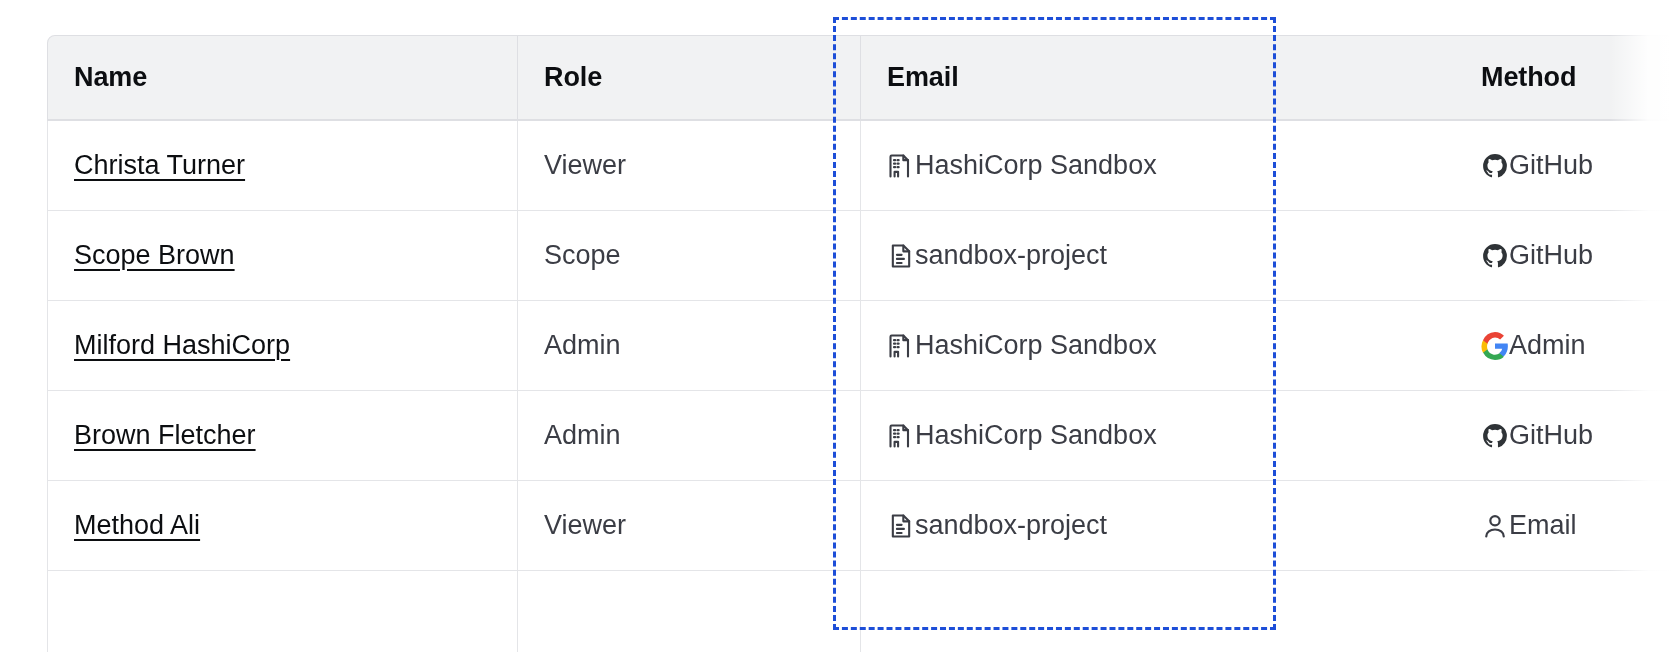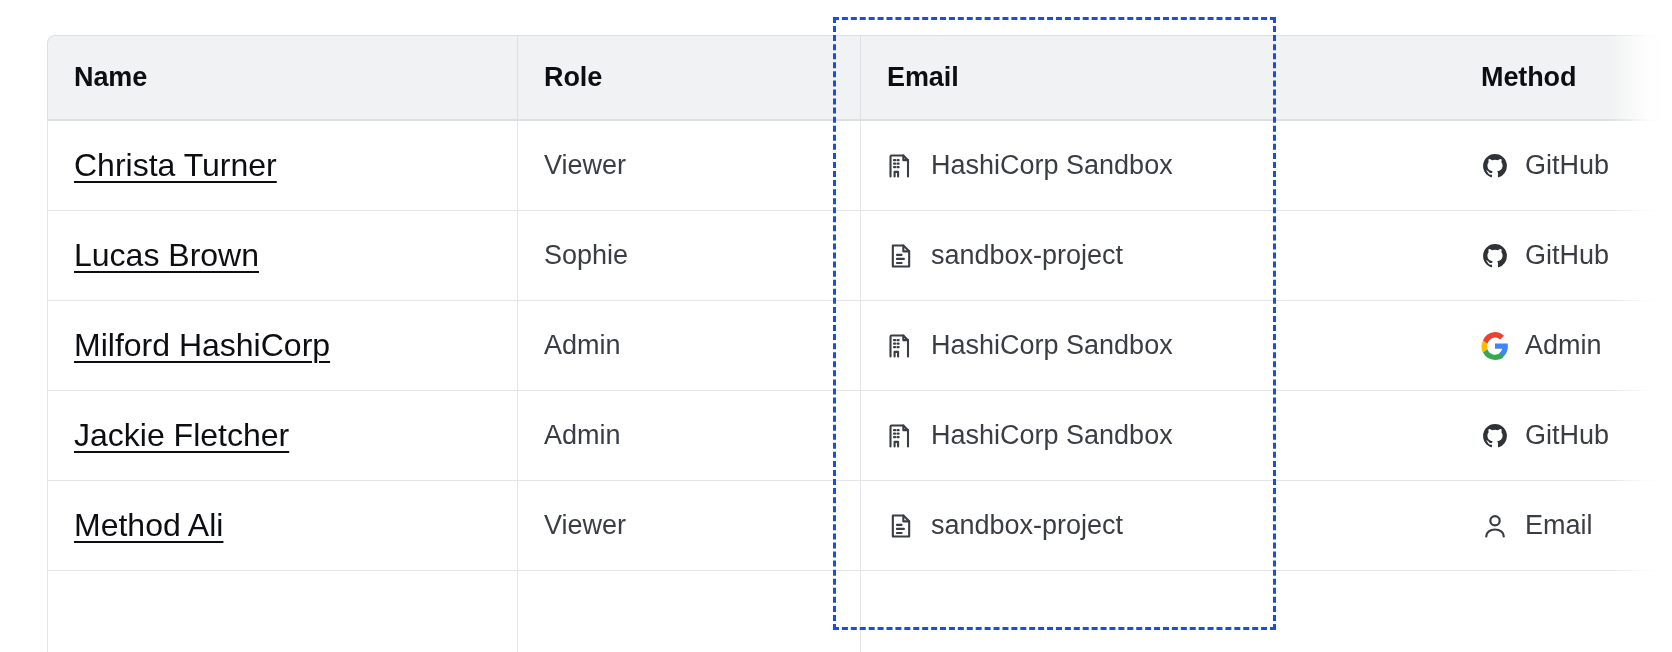--- a/index.html
+++ b/index.html
@@ -89,32 +89,32 @@
     white-space: nowrap;
     background: #ffffff;
   }
   tbody td:first-child { border-left: 1px solid #e4e5e8; }
   tbody td.t-scope { border-right: none; }
   tbody td.t-method { border-right: 1px solid #e4e5e8; }
 
   
   .name-link {
     color: #0c0e11;
-    font-size: 32px;
+    font-size: 27px;
     text-decoration: underline;
     text-underline-offset: 5px;
     text-decoration-thickness: 2px;
     cursor: pointer;
   }
 
   
   .icon-cell {
     display: flex;
     align-items: center;
-    gap: 16px;
+    gap: 0;
   }
   .icon-cell .label { color: #3b3d45; font-size: 27px; }
 
   .gicon { display: block; flex: 0 0 auto; }
 
   
   #scope-selection {
     position: absolute;
     left: 833px;
     top: 17px;
@@ -181,23 +181,23 @@
               <svg class="gicon" width="28" height="28" viewBox="0 0 24 24" fill="#2f3337">
                 <path d="M12 1.8A10.2 10.2 0 0 0 1.8 12c0 4.5 2.93 8.32 6.98 9.67.51.09.7-.22.7-.5 0-.24-.01-.89-.01-1.75-2.84.62-3.44-1.37-3.44-1.37-.47-1.18-1.13-1.5-1.13-1.5-.93-.63.07-.62.07-.62 1.03.07 1.57 1.05 1.57 1.05.91 1.56 2.39 1.11 2.98.85.09-.66.36-1.11.65-1.37-2.27-.26-4.65-1.13-4.65-5.04 0-1.12.4-2.03 1.05-2.74-.1-.26-.46-1.3.1-2.71 0 0 .86-.28 2.8 1.05a9.7 9.7 0 0 1 5.1 0c1.94-1.33 2.8-1.05 2.8-1.05.56 1.41.2 2.45.1 2.71.65.71 1.05 1.62 1.05 2.74 0 3.92-2.39 4.78-4.66 5.03.37.32.69.94.69 1.9 0 1.37-.01 2.48-.01 2.82 0 .27.19.59.71.49A10.2 10.2 0 0 0 22.2 12 10.2 10.2 0 0 0 12 1.8z"></path>
               </svg>
               <span class="label">GitHub</span>
             </span>
           </td>
         </tr>
 
         <tr>
           <td class="t-name">
-            <span class="name-link">Lucas Brown</span>
-          </td>
-          <td class="t-role">Sophie</td>
+            <span class="name-link">Scope Brown</span>
+          </td>
+          <td class="t-role">Scope</td>
           <td class="t-scope">
             <span class="icon-cell">
               <svg class="gicon" width="28" height="28" viewBox="0 0 24 24" fill="none" stroke="#3b3d45" stroke-width="1.8" stroke-linecap="round" stroke-linejoin="round">
                 <path d="M5 3h9l5 5v13H5z"></path>
                 <path d="M14 3v5h5"></path>
                 <path d="M8.5 11h4M8.5 14.5h6M8.5 18h4"></path>
               </svg>
               <span class="label">sandbox-project</span>
             </span>
           </td>
@@ -235,21 +235,21 @@
                 <path fill="#FBBC05" d="M5.57 14.68a7.2 7.2 0 0 1 0-4.6V7.1H1.72a12 12 0 0 0 0 10.77l3.85-3.19z"></path>
                 <path fill="#EA4335" d="M12 4.75c1.69 0 3.2.58 4.39 1.72l3.29-3.29C17.7 1.2 15.1 0 12 0A12 12 0 0 0 1.72 7.1l3.85 2.98C6.47 7.36 9.01 4.75 12 4.75z"></path>
               </svg>
               <span class="label">Admin</span>
             </span>
           </td>
         </tr>
 
         <tr>
           <td class="t-name">
-            <span class="name-link">Jackie Fletcher</span>
+            <span class="name-link">Brown Fletcher</span>
           </td>
           <td class="t-role">Admin</td>
           <td class="t-scope">
             <span class="icon-cell">
               <svg class="gicon" width="28" height="28" viewBox="0 0 24 24" fill="none" stroke="#3b3d45" stroke-width="1.8" stroke-linecap="round" stroke-linejoin="round">
                 <path d="M3 21V4a1 1 0 0 1 1-1h10l4 4v14"></path>
                 <path d="M14 3v4h4"></path>
                 <path d="M6 7h1M9 7h1M6 10h1M9 10h1M6 13h1M9 13h1"></path>
                 <path d="M6.5 21v-4h3v4"></path>
               </svg>

